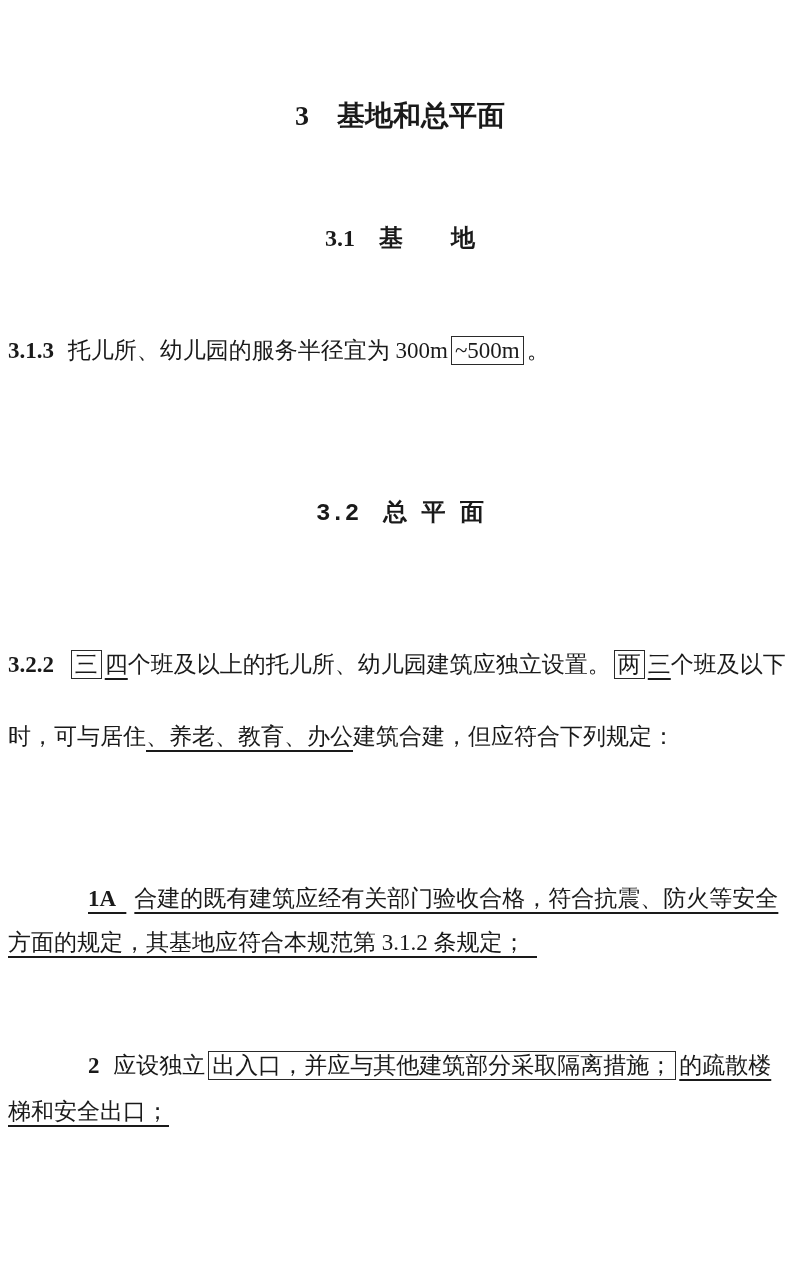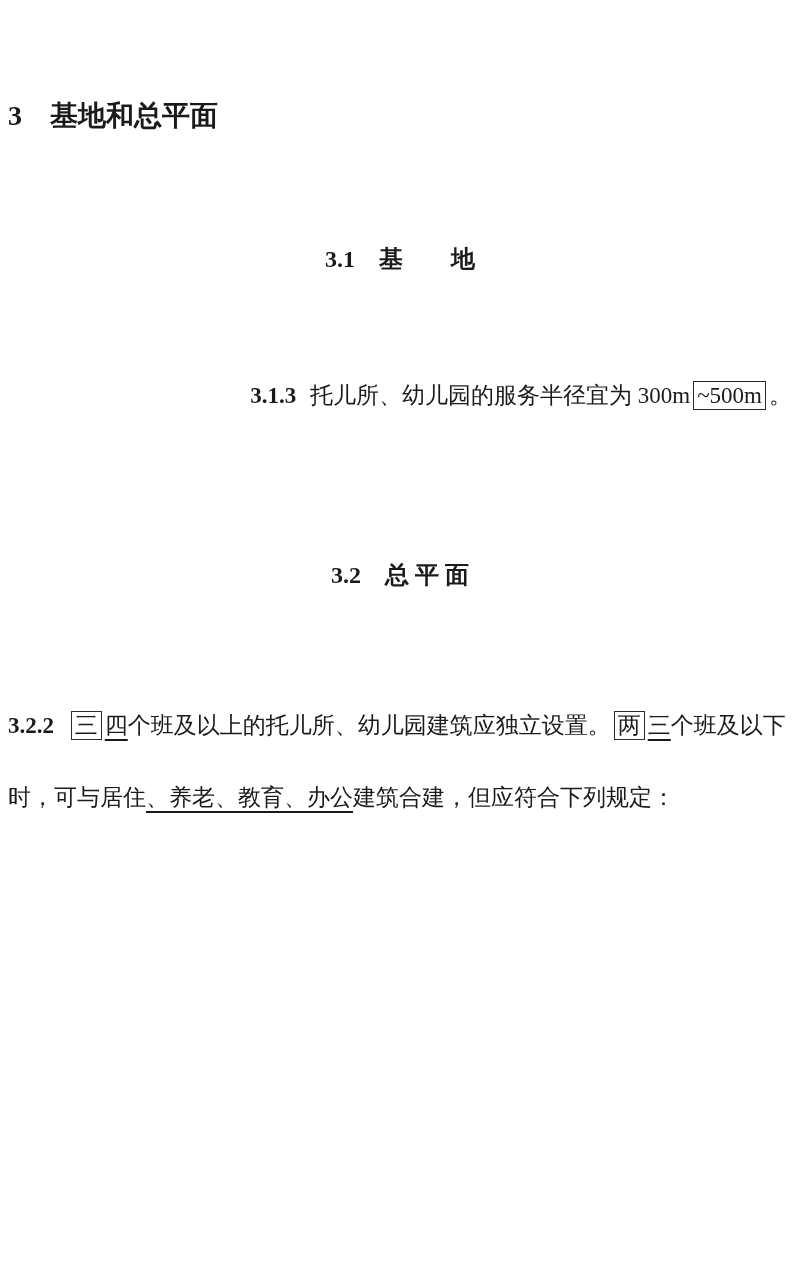--- a/index.html
+++ b/index.html
@@ -8,34 +8,34 @@
     width: 800px; height: 1286px;
     box-sizing: border-box;
     padding: 18px 8px 0 8px;
     overflow: hidden;
     background: #ffffff;
     color: #1a1a1a;
     font-family: "Liberation Serif", "DejaVu Serif", serif;
     font-size: 23px;
   }
   h1, h2, p, div { margin: 0; white-space: pre-wrap; }
-  h1.chapter { font-size: 28px; font-weight: bold; text-align: left; line-height: 40px; }
+  h1.chapter { font-size: 28px; font-weight: bold; text-align: center; line-height: 40px; }
   h2 { font-size: 24px; font-weight: bold; text-align: center; line-height: 30px; }
-  h2.s31 { margin-top: 30px; }
-  h2.s32 { margin-top: 66px; }
+  h2.s31 { margin-top: 9px; }
+  h2.s32 { margin-top: 50px; font-family: Liberation Mono, monospace; }
   p.clause { text-indent: 0; }
   p.item   { text-indent: 80px; }
   .n  { font-weight: bold; margin-right: 8px; }
   .u  { text-decoration: underline; text-decoration-thickness: 1.5px; text-underline-offset: 6px; }
   .box {
     border: 1.5px solid #2a2a2a;
     padding: 1px 3px;
     margin: 0 3px;
   }
-  .c313  { margin-top: 24px; line-height: 40px; text-align: right; }
+  .c313  { line-height: 40px; }
   .c322  { margin-top: 22px; line-height: 72px; }
   .i1    { line-height: 52px; }
   .i1a   { line-height: 44px; }
   .i2    { line-height: 46px; }
 </style>
 </head>
 <body>
 
 <div class="page">
 
@@ -43,21 +43,23 @@
 
   <h2 class="s31">3.1　基　　地</h2>
 
   <p class="clause c313"><span class="n">3.1.3 </span><span>托儿所、幼儿园的服务半径宜为 300m</span><span class="box">~500m</span><span>。</span></p>
 
   <h2 class="s32">3.2　总 平 面</h2>
 
   <p class="clause c322"><span class="n">3.2.2 </span><span class="box">三</span><span class="u">四</span><span>个班及以上的托儿所、幼儿园建筑应独立设置。</span><span class="box">两</span><span class="u">三</span><span>个班及以下时，可与居住</span><span class="u">、养老、教育、办公</span><span>建筑合建，但应符合下列规定：</span></p>
 
 
+  <p class="item i1a"><span class="n u">1A  </span><span class="u">合建的既有建筑应经有关部门验收合格，符合抗震、防火等安全方面的规定，其基地应符合本规范第 3.1.2 条规定；  </span></p>
 
+  <p class="item i2"><span class="n">2 </span><span>应设独立</span><span class="box">出入口，并应与其他建筑部分采取隔离措施；</span><span class="u">的疏散楼梯和安全出口；</span></p>
 
   
 
   
 
   
 
   
 
   

